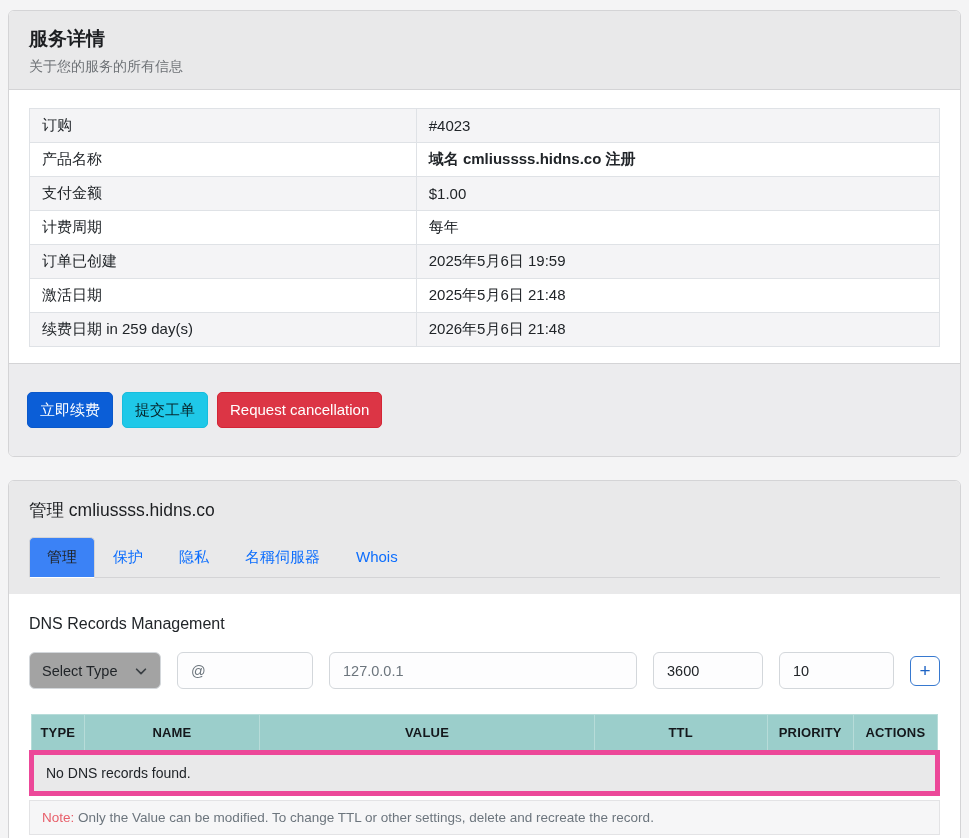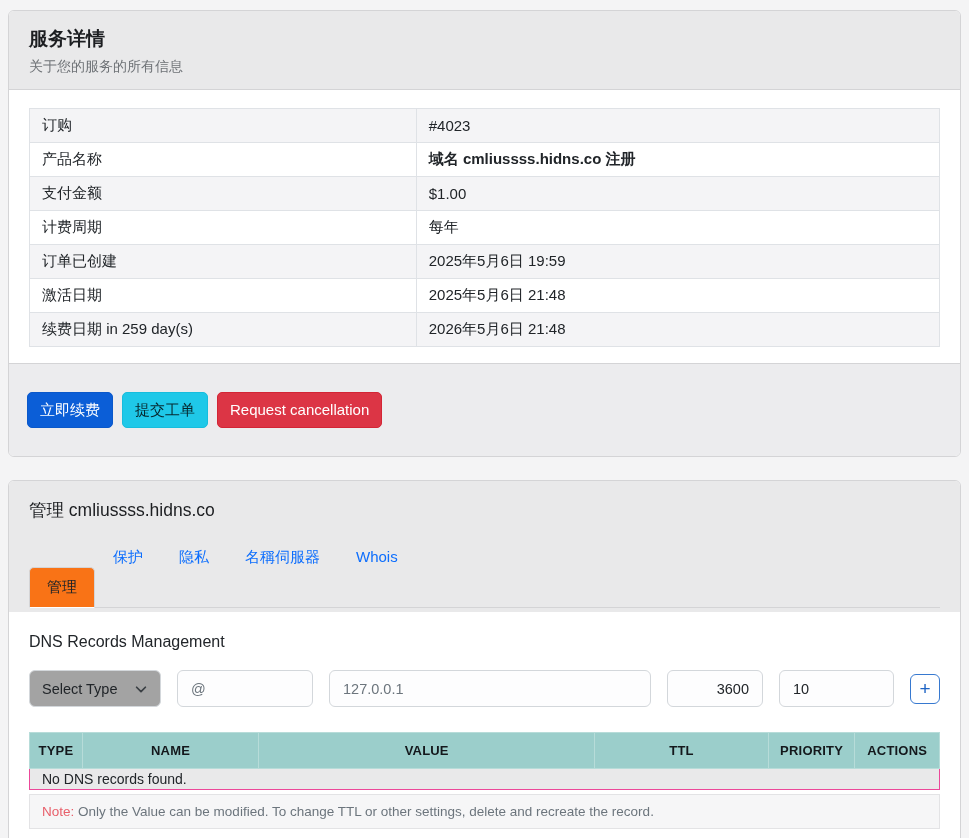--- a/index.html
+++ b/index.html
@@ -76,43 +76,42 @@
     cursor: pointer;
     font-family: inherit;
   }
   .btn-primary { background: #0b5ed7; border-color: #0a58ca; color: #fff; }
   .btn-info    { background: #1fc8e8; border-color: #17bddd; color: #06262c; }
   .btn-danger  { background: #dc3545; border-color: #d32535; color: #fff; }
 
   
   .manage-header {
     background: #e9e9ea;
-    padding: 17px 20px 4px 20px;
+    padding: 17px 20px 16px 20px;
   }
   .manage-title { font-size: 17.5px; color: #1c1e21; margin-bottom: 15px; }
   .tabs {
     display: flex;
     border-bottom: 1px solid #d4d4d6;
   }
   .tab {
     font-size: 15px;
     padding: 10px 17px;
     color: #0d6efd;
     text-decoration: none;
     border: 1px solid transparent;
     border-radius: 5px 5px 0 0;
     margin-bottom: -1px;
     cursor: pointer;
   }
   .tab.active {
-    background: #f97316;
+    background: #3b82f6;
     color: #212529;
     border-color: #d4d4d6 #d4d4d6 #ffffff #d4d4d6;
     cursor: default;
-    margin-top: 30px;
   }
   .manage-body { background: #fff; padding: 21px 20px 32px 20px; }
   .dns-heading { font-size: 16px; color: #212529; margin-bottom: 19px; font-weight: 400; }
 
   .dns-form {
     display: flex;
     gap: 16px;
     align-items: center;
     margin-bottom: 25px;
   }
@@ -138,21 +137,21 @@
     border-radius: 6px;
     padding: 0 13px;
     font-size: 14.5px;
     font-family: inherit;
     color: #212529;
     flex: none;
   }
   .txt-input::placeholder { color: #6c757d; opacity: 1; }
   .in-name  { width: 136px; }
   .in-value { flex: 1 1 auto; }
-  .in-ttl   { width: 96px; text-align: right; }
+  .in-ttl   { width: 110px; }
   .in-prio  { width: 115px; }
   .add-btn {
     width: 30px; height: 30px;
     flex: none;
     background: #fff;
     border: 1px solid #3779d0;
     border-radius: 6px;
     color: #1d63c4;
     font-size: 19px;
     line-height: 26px;
@@ -177,22 +176,22 @@
     letter-spacing: 0.2px;
   }
   table.dns th.col-type { width: 5.8%; }
   table.dns th.col-name { width: 19.4%; }
   table.dns th.col-value { width: 36.9%; }
   table.dns th.col-ttl { width: 19.1%; }
   table.dns th.col-priority { width: 9.5%; }
   table.dns th.col-actions { width: 9.3%; }
   table.dns td.empty {
     background: #e9e9ea;
-    border: 1px solid #ec4899;
-    padding: 2px 12px;
+    border: 5px solid #ec4899;
+    padding: 10px 12px;
     font-size: 14px;
     color: #212529;
     text-align: left;
   }
   .dns-note {
     margin-top: 4px;
     background: #f6f6f7;
     border: 1px solid #e3e3e5;
     padding: 9px 12px;
     font-size: 13.5px;

